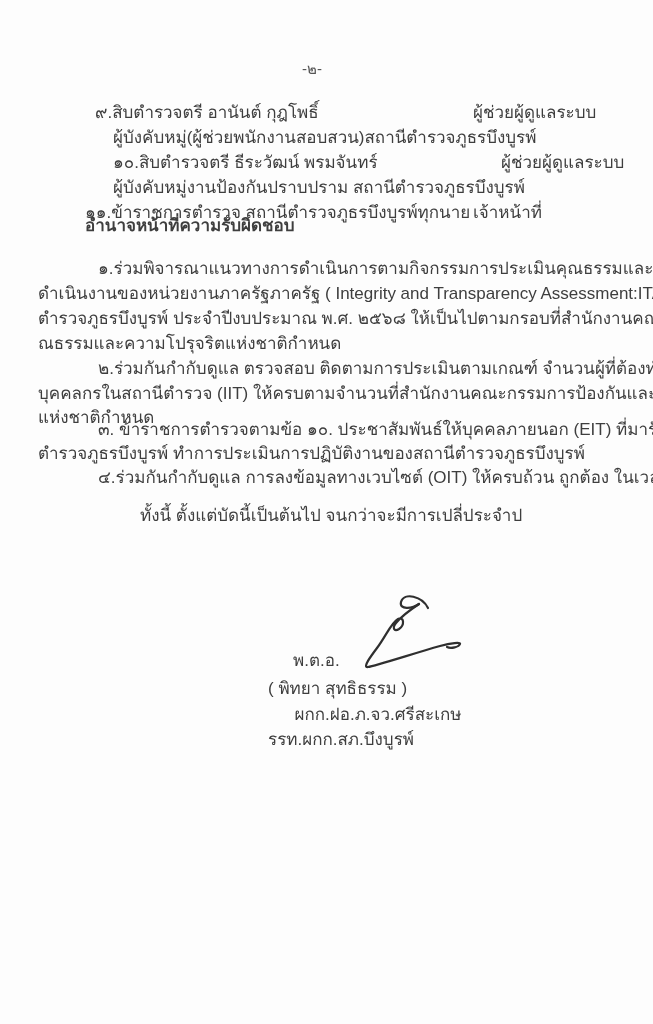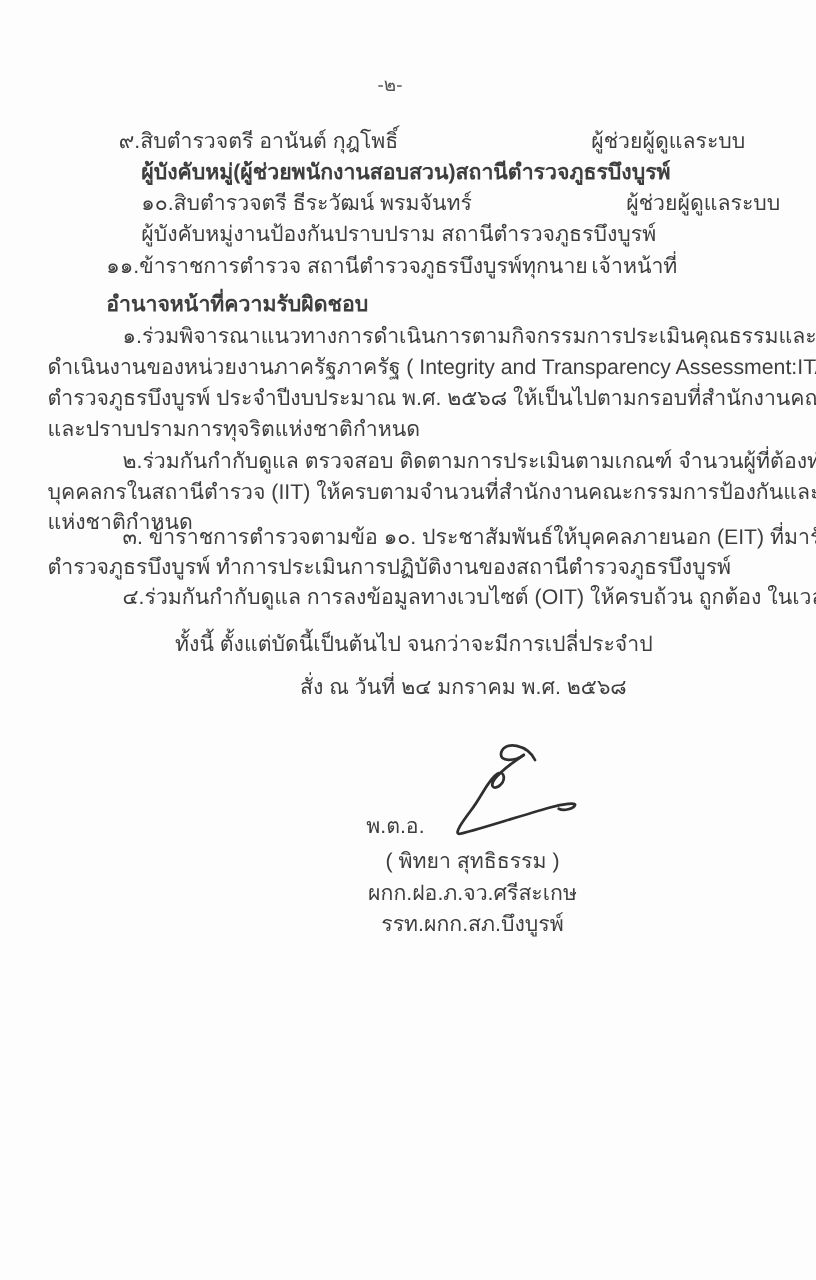--- a/index.html
+++ b/index.html
@@ -26,50 +26,50 @@
     font-size: 15px;
     color: #555;
   }
   
   .assign-row { left: 0; width: 560px; height: 25px; }
   .assign-name   { position: absolute; left: 85px; top: 0; white-space: nowrap; }
   .assign-name.indent-9 { left: 95px; }
   .assign-role   { position: absolute; left: 473px; top: 0; white-space: nowrap; }
   .assign-pos    { position: absolute; left: 113px; top: 0; white-space: nowrap; }
   .row-1 { top: 100px; }
-  .row-2 { top: 125px; font-weight: bold; }
+  .row-2 { top: 125px; }
   .row-3 { top: 150px; margin-left: 28px; }
   .row-4 { top: 175px; }
   .row-5 { top: 200px; padding-left: 47px; }
   
   .duties-heading {
-    top: 231px; left: 85px;
+    top: 213px; left: 85px;
     font-weight: bold;
   }
   .para-line { left: 38px; }
   .para-line.first { left: 98px; }
   .p1-l1 { top: 256px; }
   .p1-l2 { top: 281px; }
   .p1-l3 { top: 306px; }
   .p1-l4 { top: 331px; }
   .p2-l1 { top: 356px; }
   .p2-l2 { top: 381px; }
   .p2-l3 { top: 405px; }
   .p3-l1 { top: 417px; }
   .p3-l2 { top: 441px; }
   .p4-l1 { top: 465px; }
   
   .effective-line { top: 503px; left: 140px; }
   .date-line      { top: 537px; left: 240px; }
   
   .sig-rank { top: 648px; left: 293px; }
   .sig-scribble { top: 592px; left: 350px; width: 120px; height: 85px; }
-  .sig-name { top: 676px; left: 268px; width: 220px; text-align: center; }
+  .sig-name { top: 676px; left: 268px; width: 220px; text-align: left; }
   .sig-pos1 { top: 702px; left: 268px; width: 220px; text-align: center; }
-  .sig-pos2 { top: 727px; left: 268px; width: 220px; text-align: center; }
+  .sig-pos2 { top: 727px; left: 268px; width: 220px; }
 </style>
 </head>
 <body>
 
 <div class="page">
 
   <div class="abs page-number">-๒-</div>
 
   <div class="abs assign-row row-1">
     <span class="assign-name indent-9">๙.สิบตำรวจตรี อานันต์ กุฎโพธิ์</span>
@@ -88,33 +88,32 @@
   <div class="abs assign-row row-5">
     <span class="assign-name">๑๑.ข้าราชการตำรวจ สถานีตำรวจภูธรบึงบูรพ์ทุกนาย</span>
     <span class="assign-role">เจ้าหน้าที่</span>
   </div>
 
   <div class="abs duties-heading">อำนาจหน้าที่ความรับผิดชอบ</div>
 
   <div class="abs para-line first p1-l1">๑.ร่วมพิจารณาแนวทางการดำเนินการตามกิจกรรมการประเมินคุณธรรมและความโปร่งใสในการ</div>
   <div class="abs para-line p1-l2">ดำเนินงานของหน่วยงานภาครัฐภาครัฐ  ( Integrity and Transparency Assessment:ITA)  ของสถานี</div>
   <div class="abs para-line p1-l3">ตำรวจภูธรบึงบูรพ์ ประจำปีงบประมาณ พ.ศ. ๒๕๖๘  ให้เป็นไปตามกรอบที่สำนักงานคณะกรรมการป้องกัน</div>
-  <div class="abs para-line p1-l4">และปราบปรามการทุจริตแห่งชาติกำหนด</div>
+  <div class="abs para-line p1-l4">ณธรรมและความโปรุจริตแห่งชาติกำหนด</div>
 
   <div class="abs para-line first p2-l1">๒.ร่วมกันกำกับดูแล  ตรวจสอบ ติดตามการประเมินตามเกณฑ์  จำนวนผู้ที่ต้องทำการประเมินที่เป็น</div>
   <div class="abs para-line p2-l2">บุคคลกรในสถานีตำรวจ (IIT) ให้ครบตามจำนวนที่สำนักงานคณะกรรมการป้องกันและปราบปรามการทุจริต</div>
   <div class="abs para-line p2-l3">แห่งชาติกำหนด</div>
 
   <div class="abs para-line first p3-l1">๓. ข้าราชการตำรวจตามข้อ ๑๐.  ประชาสัมพันธ์ให้บุคคลภายนอก (EIT) ที่มารับบริการของสถานี</div>
   <div class="abs para-line p3-l2">ตำรวจภูธรบึงบูรพ์ ทำการประเมินการปฏิบัติงานของสถานีตำรวจภูธรบึงบูรพ์</div>
 
   <div class="abs para-line first p4-l1">๔.ร่วมกันกำกับดูแล การลงข้อมูลทางเวบไซต์  (OIT) ให้ครบถ้วน ถูกต้อง ในเวลาที่ ป.ป.ช.กำหนด</div>
 
   <div class="abs effective-line">ทั้งนี้  ตั้งแต่บัดนี้เป็นต้นไป จนกว่าจะมีการเปลี่ประจำป</div>
-  <div class="abs date-line">สั่ง ณ วันที่   ๒๔   มกราคม พ.ศ. ๒๕๖๘</div>
 
   <div class="abs sig-rank">พ.ต.อ.</div>
 
   <div class="abs sig-scribble">
     <svg width="120" height="85" viewBox="0 0 120 85" xmlns="http://www.w3.org/2000/svg">
       <path d="M78 16 C72 4 54 0 51 10 C49 18 62 17 69 12" fill="none" stroke="#2f2f2f" stroke-width="2.2" stroke-linecap="round"></path>
       <path d="M69 12 C60 18 50 26 46 31 C42 36 44 40 49 37 C55 33 54 24 48 27 C41 31 36 44 27 56 C21 64 12 76 18 75 C25 74 62 62 90 54 C101 51 111 50 110 52 C109 55 101 57 97 55" fill="none" stroke="#2f2f2f" stroke-width="2.2" stroke-linecap="round"></path>
     </svg>
   </div>
 

